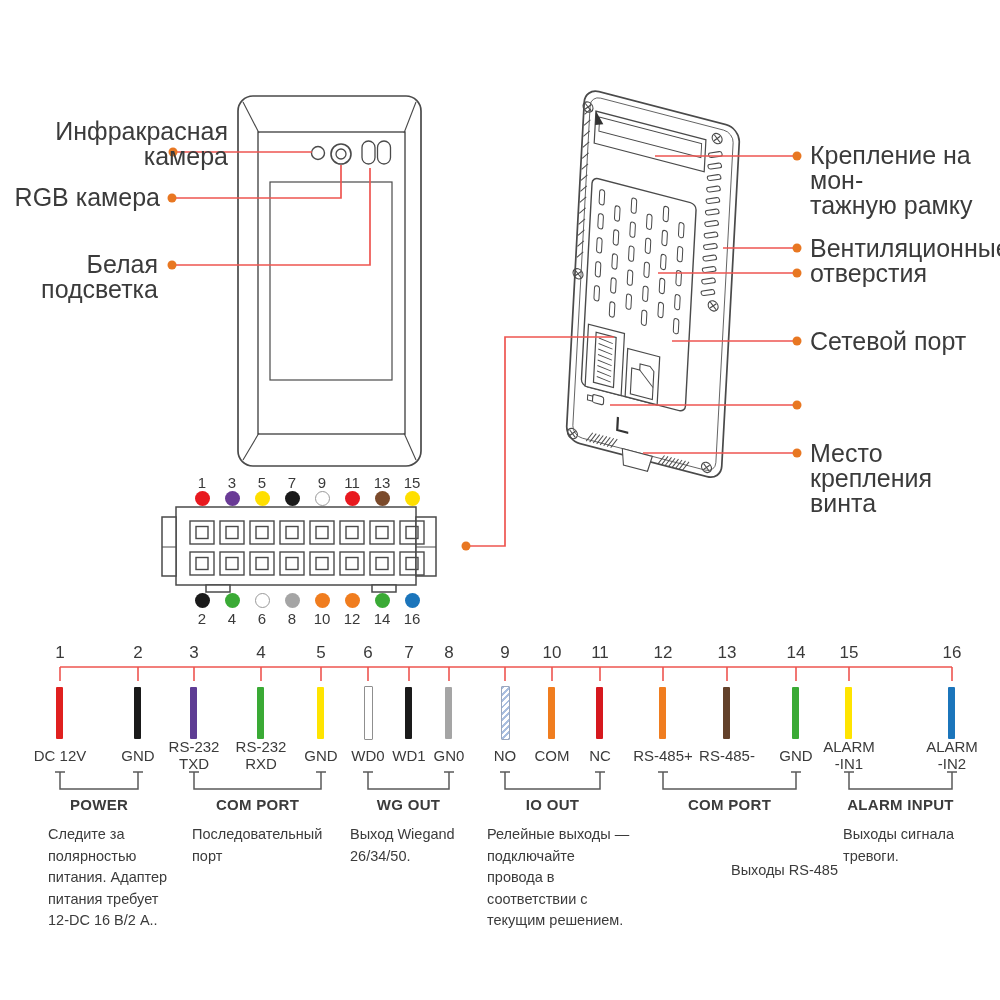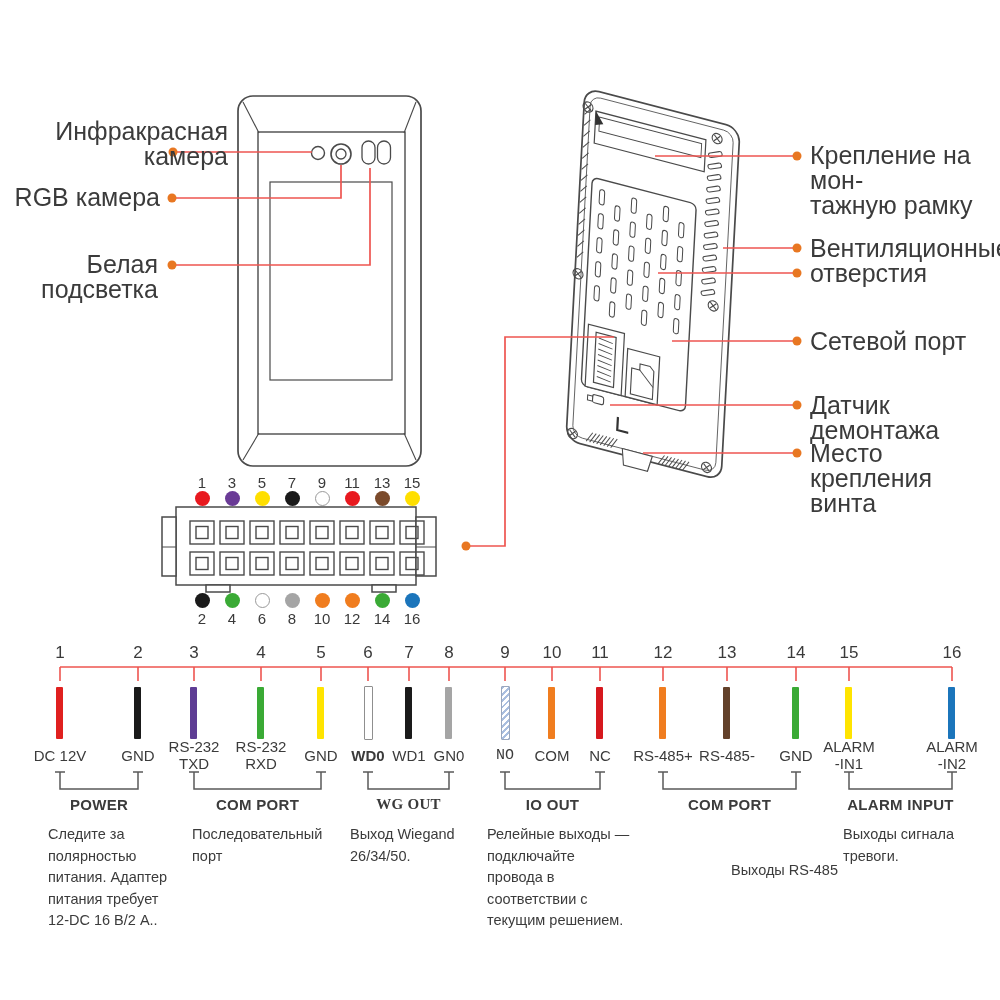--- a/index.html
+++ b/index.html
@@ -262,21 +262,20 @@
 
   <div class="lbl r" style="left:0;width:228px;top:119px;">Инфракрасная камера</div>
   <div class="lbl r" style="left:0;width:160px;top:185px;">RGB камера</div>
   <div class="lbl r" style="left:0;width:158px;top:252px;text-align:right;">Белая подсветка</div>
 
   <div class="lbl" style="left:810px;top:236px;">Вентиляционные
 отверстия</div>
   <div class="lbl" style="left:810px;top:143px;">Крепление на мон-
 тажную рамку</div>
   <div class="lbl" style="left:810px;top:329px;">Сетевой порт</div>
-  <div class="lbl" style="left:810px;top:393px;">Датчик демонтажа</div>
   <div class="lbl" style="left:810px;top:441px;">Место крепления
 винта</div>
 
 
   <div id="socket-pins-layer">
       <div class="snum" style="left:189px;top:474px;">1</div>
       <div class="sdot" style="left:194.5px;top:491px;background:#e8191f;"></div>
       <div class="snum" style="left:219px;top:474px;">3</div>
       <div class="sdot" style="left:224.5px;top:491px;background:#6a3b96;"></div>
       <div class="snum" style="left:249px;top:474px;">5</div>
@@ -321,30 +320,30 @@
 TXD</div>
       <div class="pin-num" style="left:244px;top:643px;">4</div>
       <div class="wire" style="left: 257px; background: rgb(58, 170, 53);"></div>
       <div class="wlabel" style="left:213px;top:738px;">RS-232
 RXD</div>
       <div class="pin-num" style="left:304px;top:643px;">5</div>
       <div class="wire" style="left: 317px; background: rgb(255, 228, 0);"></div>
       <div class="wlabel" style="left:273px;top:747px;">GND</div>
       <div class="pin-num" style="left:351px;top:643px;">6</div>
       <div class="wire outline" style="left:364px;"></div>
-      <div class="wlabel" style="left:320px;top:747px;font-weight:bold;">WD0</div>
+      <div class="wlabel" style="left:320px;top:747px;">WD0</div>
       <div class="pin-num" style="left:392px;top:643px;">7</div>
       <div class="wire" style="left: 405px; background: rgb(26, 26, 26);"></div>
       <div class="wlabel" style="left:361px;top:747px;">WD1</div>
       <div class="pin-num" style="left:432px;top:643px;">8</div>
       <div class="wire" style="left: 445px; background: rgb(165, 165, 165);"></div>
       <div class="wlabel" style="left:401px;top:747px;">GN0</div>
       <div class="pin-num" style="left:488px;top:643px;">9</div>
       <div class="wire dashed" style="left:501px;"></div>
-      <div class="wlabel" style="left:457px;top:747px;font-family:Liberation Mono, monospace;">NO</div>
+      <div class="wlabel" style="left:457px;top:747px;">NO</div>
       <div class="pin-num" style="left:535px;top:643px;">10</div>
       <div class="wire" style="left: 548px; background: rgb(240, 125, 31);"></div>
       <div class="wlabel" style="left:504px;top:747px;">COM</div>
       <div class="pin-num" style="left:583px;top:643px;">11</div>
       <div class="wire" style="left: 596px; background: rgb(214, 24, 30);"></div>
       <div class="wlabel" style="left:552px;top:747px;">NC</div>
       <div class="pin-num" style="left:646px;top:643px;">12</div>
       <div class="wire" style="left: 659px; background: rgb(240, 125, 31);"></div>
       <div class="wlabel" style="left:615px;top:747px;">RS-485+</div>
       <div class="pin-num" style="left:710px;top:643px;">13</div>
@@ -363,21 +362,21 @@
 -IN2</div>
       <div class="glabel" style="left:14px;top:796px;">POWER</div>
       <div class="gdesc" style="left:48px;top:824px;">Следите за
 полярностью
 питания. Адаптер
 питания требует
 12-DC 16 В/2 А..</div>
       <div class="glabel" style="left:172.5px;top:796px;">COM PORT</div>
       <div class="gdesc" style="left:192px;top:824px;">Последовательный
 порт</div>
-      <div class="glabel" style="left:323.5px;top:796px;font-family:Liberation Serif, serif;">WG OUT</div>
+      <div class="glabel" style="left:323.5px;top:796px;">WG OUT</div>
       <div class="gdesc" style="left:350px;top:824px;">Выход Wiegand
 26/34/50.</div>
       <div class="glabel" style="left:467.5px;top:796px;">IO OUT</div>
       <div class="gdesc" style="left:487px;top:824px;">Релейные выходы —
 подключайте
 провода в
 соответствии с
 текущим решением.</div>
       <div class="glabel" style="left:644.5px;top:796px;">COM PORT</div>
       <div class="gdesc" style="left:663px;top:860px;text-align:right;">Выходы RS-485</div>

